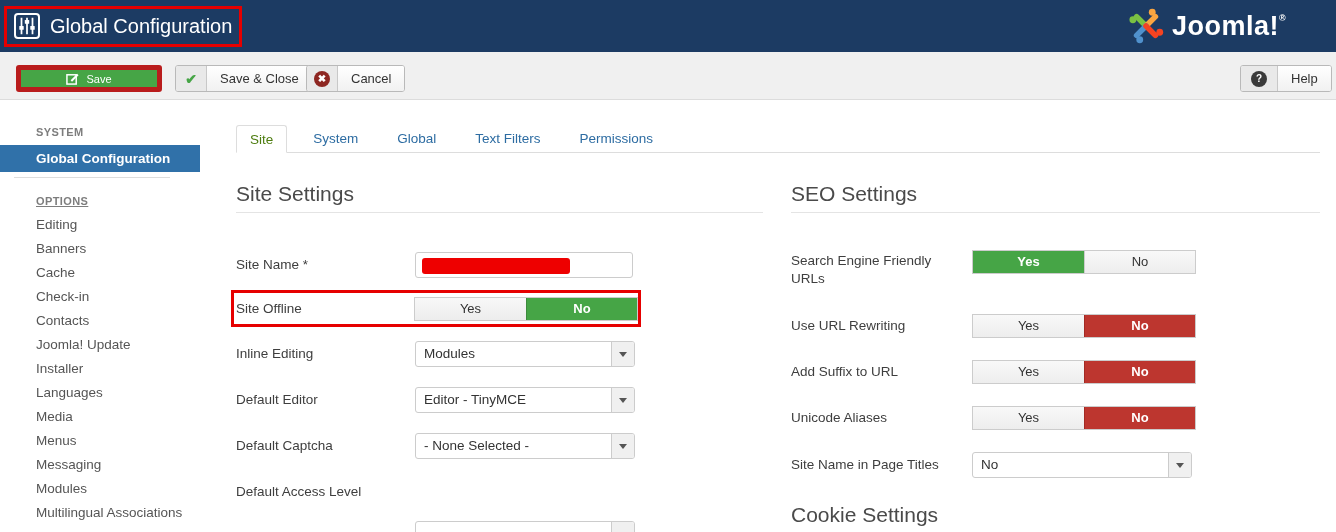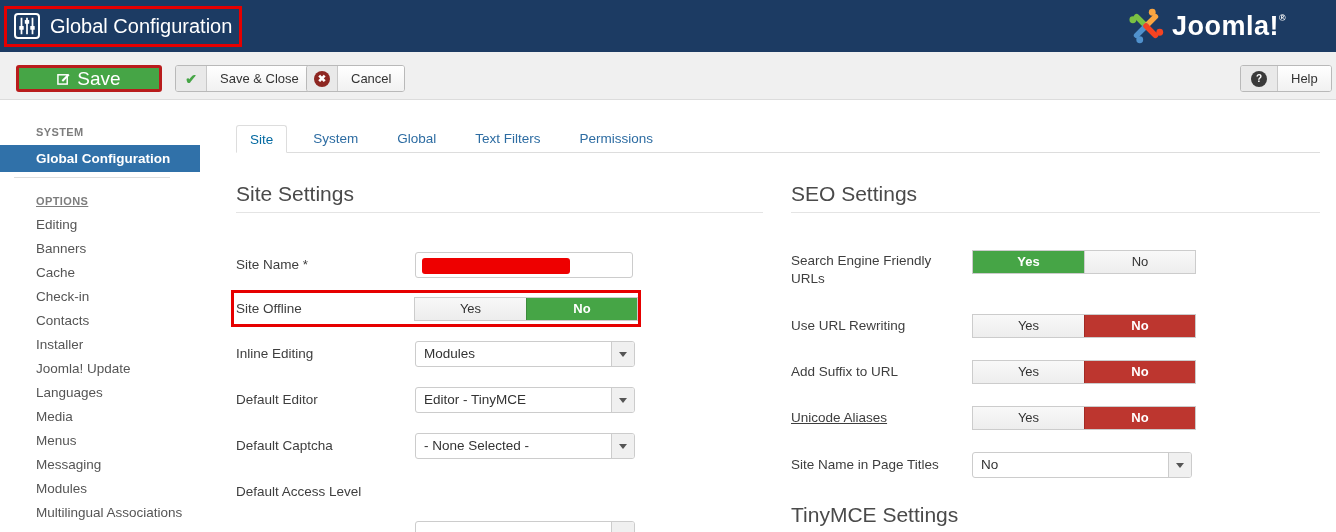--- a/index.html
+++ b/index.html
@@ -17,22 +17,22 @@
   .logo-text { color:#fff; font-size:27px; font-weight:bold; letter-spacing:0.5px; margin-left:6px; }
   .logo-reg { color:#fff; font-size:9px; vertical-align:top; position:relative; top:2px; }
   
   .anno { position:absolute; border:3px solid #e60000; background:transparent; pointer-events:none; }
   .anno-title { left:4px; top:6px; width:238px; height:41px; }
   .anno-offline { left:231px; top:290px; width:410px; height:37px; }
   
   .toolbar { position:absolute; left:0; top:52px; width:1336px; height:48px;
     background:#f0f0f0; border-bottom:1px solid #dcdcdc; }
   .btn-save { position:absolute; left:16px; top:13px; width:146px; height:27px;
-    background:#46a546; border:3px solid #b91c1c; border-radius:3px; color:#fff;
-    font-size:19px; display:flex; align-items:center; justify-content:center; gap:7px; cursor:pointer; }
+    background:#46a546; border:5px solid #b91c1c; border-radius:3px; color:#fff;
+    font-size:11px; display:flex; align-items:center; justify-content:center; gap:7px; cursor:pointer; }
   .btn-split { position:absolute; top:13px; height:27px; display:flex; align-items:stretch;
     border:1px solid #b9b9b9; border-radius:3px; overflow:hidden; font-size:13px;
     color:#333; background:#fff; cursor:pointer; }
   .btn-split .icell { width:31px; background:#e9e9e9; border-right:1px solid #c8c8c8;
     display:flex; align-items:center; justify-content:center; }
   .btn-split .lbl { display:flex; align-items:center; padding:0 13px; background:linear-gradient(#fff,#f1f1f1); }
   .btn-saveclose { left:175px; }
   .btn-cancel { left:306px; }
   .btn-help { left:1240px; }
   .ico-check { color:#46a546; font-size:14px; font-weight:bold; }
@@ -47,21 +47,21 @@
     background:#3071a9; color:#fff; font-weight:bold; font-size:13.5px;
     line-height:27px; padding-left:36px; cursor:pointer; }
   .side-divider { position:absolute; left:14px; top:177px; width:156px; border-top:1px solid #ddd; }
   .side-list { position:absolute; left:36px; top:212px; width:150px; list-style:none; }
   .side-list li { font-size:13.5px; color:#555; line-height:17px; padding:3.5px 0; cursor:pointer; }
   
   .tabs { position:absolute; left:236px; top:125px; width:1084px; height:28px;
     border-bottom:1px solid #ddd; display:flex; }
   .tab { font-size:13.5px; line-height:27px; padding:0 13px; margin-right:13px;
     color:#2d6ca2; cursor:pointer; }
-  .tab.active { color:#0369a1; background:#fff; border:1px solid #ddd; border-bottom:1px solid #fff;
+  .tab.active { color:#4d7c0f; background:#fff; border:1px solid #ddd; border-bottom:1px solid #fff;
     border-radius:3px 3px 0 0; margin-bottom:-1px; }
   
   .sec-h { position:absolute; font-size:21px; color:#4a4a4a; font-weight:400; }
   .sec-rule { position:absolute; border-top:1px solid #e4e4e4; }
   
   .flabel { position:absolute; font-size:13.5px; color:#3e3e3e; width:172px; line-height:26px; }
   .flabel.two { line-height:18px; padding-top:4px; }
   .tinput { position:absolute; width:218px; height:26px; background:#fff;
     border:1px solid #ccc; border-radius:3px; }
   .redact { position:absolute; left:6px; top:5px; width:148px; height:16px;
@@ -152,22 +152,22 @@
   <div class="side-header" style="top:126px;">SYSTEM</div>
   <div class="side-active">Global Configuration</div>
   <div class="side-divider"></div>
   <div class="side-header" style="top:195px;text-decoration:underline;">OPTIONS</div>
   <ul class="side-list">
     <li>Editing</li>
     <li>Banners</li>
     <li>Cache</li>
     <li>Check-in</li>
     <li>Contacts</li>
+    <li>Joomla! Update</li>
     <li>Installer</li>
-    <li>Joomla! Update</li>
     <li>Languages</li>
     <li>Media</li>
     <li>Menus</li>
     <li>Messaging</li>
     <li>Modules</li>
     <li>Multilingual Associations</li>
   </ul>
 
   <div class="tabs">
     <span class="tab active">Site</span>
@@ -237,32 +237,32 @@
     <span class="tbtn">Yes</span>
     <span class="tbtn on-red">No</span>
   </div>
 
   <div class="flabel" style="left:791px; top:360px; line-height:24px;">Add Suffix to URL</div>
   <div class="toggle" style="left:972px; top:360px;">
     <span class="tbtn">Yes</span>
     <span class="tbtn on-red">No</span>
   </div>
 
-  <div class="flabel" style="left:791px; top:406px; line-height:24px;text-decoration:underline;">Unicode Aliases</div>
+  <div class="flabel" style="left:791px; top:406px; line-height:24px;">Unicode Aliases</div>
   <div class="toggle" style="left:972px; top:406px;">
     <span class="tbtn">Yes</span>
     <span class="tbtn on-red">No</span>
   </div>
 
   <div class="flabel" style="left:791px; top:452px;">Site Name in Page Titles</div>
   <div class="selectbox" style="left:972px; top:452px;">
     <span>No</span>
     <span class="caret-cell">
         <span class="caret"></span>
       </span>
   </div>
 
-  <div class="sec-h" style="left:791px; top:503px;">TinyMCE Settings</div>
+  <div class="sec-h" style="left:791px; top:503px;">Cookie Settings</div>
 
   <div class="anno anno-title"></div>
   <div class="anno anno-offline"></div>
 
 </div>
 
 </body></html>

